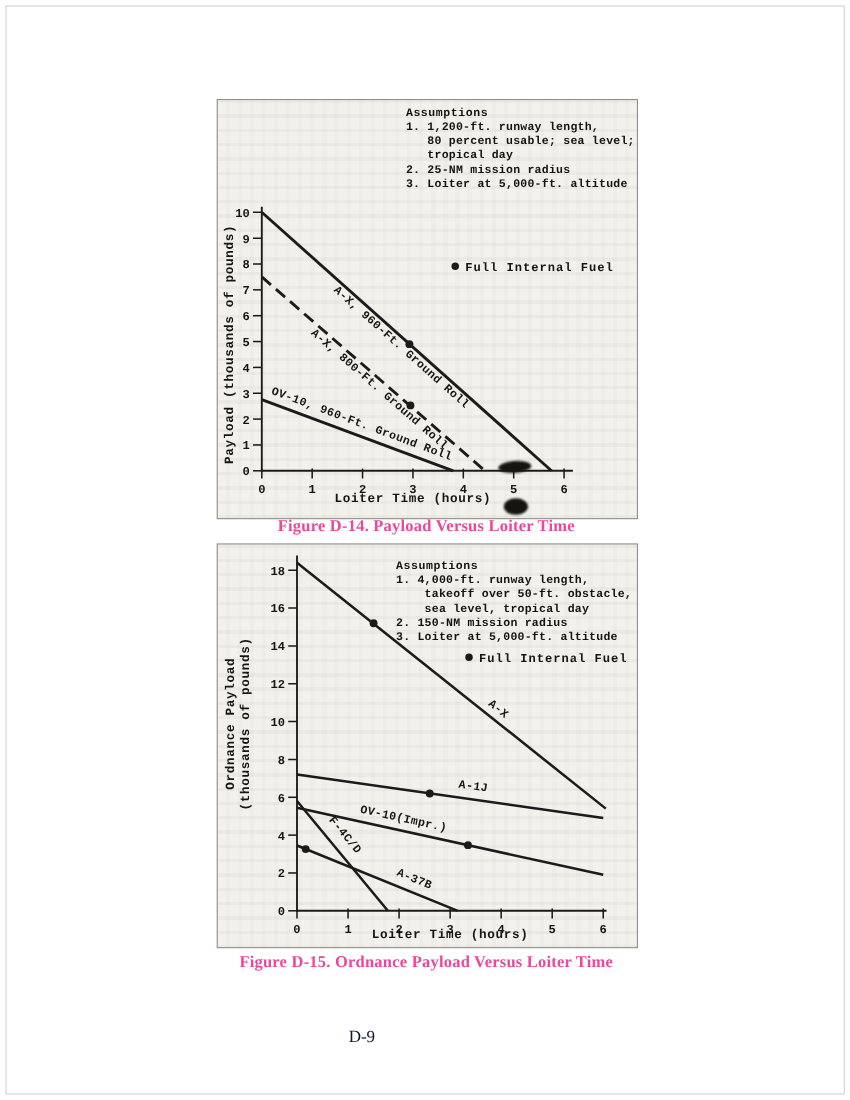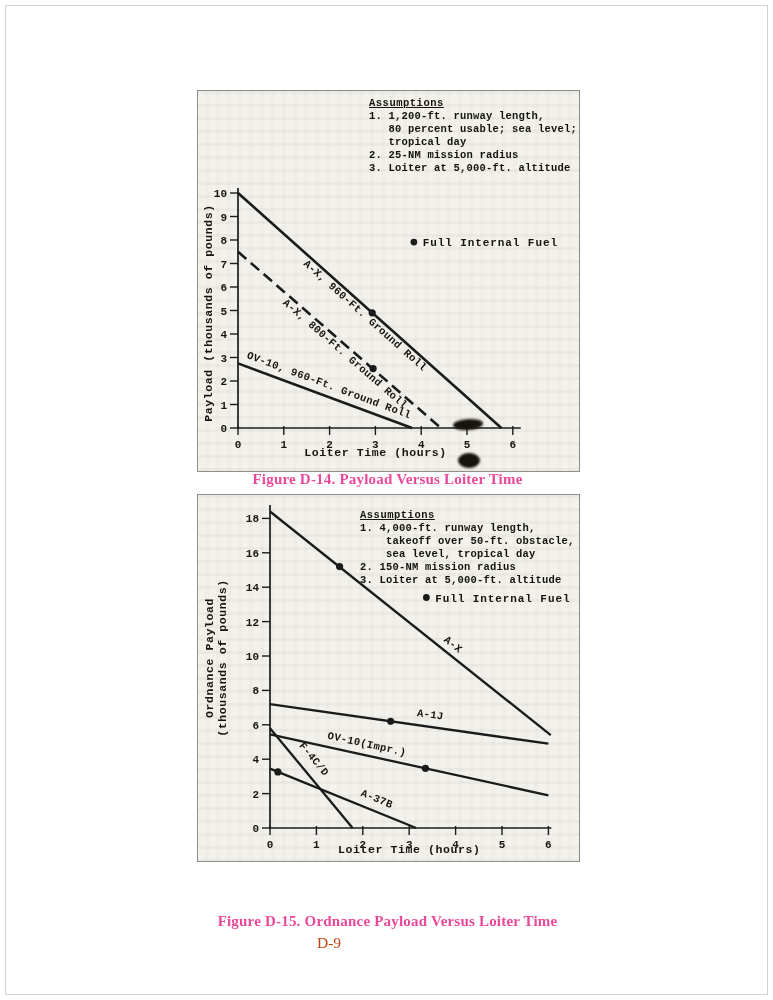--- a/index.html
+++ b/index.html
@@ -16,38 +16,38 @@
                repeating-linear-gradient(90deg, transparent 0 7px, rgba(120,116,104,.03) 7px 11px);}
 
   .chart-svg{position:absolute;left:0;top:0}
   .chart-svg text{fill:#17150f}
   .tick{font:bold 11px "Liberation Mono",monospace}
   .axis-title{font:bold 11.5px "Liberation Mono",monospace;letter-spacing:.6px}
   .series-label{font:bold 10.5px "Liberation Mono",monospace;letter-spacing:.4px}
   .legend-label{font:bold 11px "Liberation Mono",monospace;letter-spacing:.9px}
 
   .assumptions{position:absolute;color:#14130e;z-index:3}
-  .assm-title{font:bold 10.5px "Liberation Mono",monospace;text-decoration:underline;
+  .assm-title{font:bold 10.5px "Liberation Mono",monospace;
               letter-spacing:.5px;margin:0 0 1px 0}
   .assm-lines{font:bold 10.5px "Liberation Mono",monospace;line-height:13px;
               letter-spacing:.2px;white-space:pre;margin:0}
   #assm0{left:171px;top:6px}
   #assm1{left:162px;top:14px}
 
   .blob{position:absolute;background:#16140f;border-radius:50%;filter:blur(.8px);z-index:4}
   #blob1{left:255px;top:328px;width:30px;height:11px;transform:rotate(-4deg)}
   #blob2{left:260px;top:362px;width:22px;height:15px}
 
   .caption{position:absolute;left:197px;width:381px;text-align:center;
            font:bold 15px "Liberation Serif",serif;color:#ec4899;letter-spacing:.2px}
   #cap0{top:471px}
-  #cap1{top:913px}
+  #cap1{top:867px}
 
   .page-number{position:absolute;left:0;top:934px;width:658px;text-align:center;
-               font:15.5px "Liberation Serif",serif;color:#c2410c}
+               font:15.5px "Liberation Serif",serif;color:#0f172a}
 </style>
 </head>
 <body>
 
 <div class="page-edge"></div>
 
 <section class="figure-box" id="fig0">
   <svg class="chart-svg" id="chart0" width="381" height="380" viewBox="0 0 381 380">
       <line x1="40" y1="337" x2="322.79999999999995" y2="337" stroke="#1b1b1b" stroke-width="1.7"></line>
       <line x1="40" y1="338" x2="40" y2="97" stroke="#1b1b1b" stroke-width="1.7"></line>

